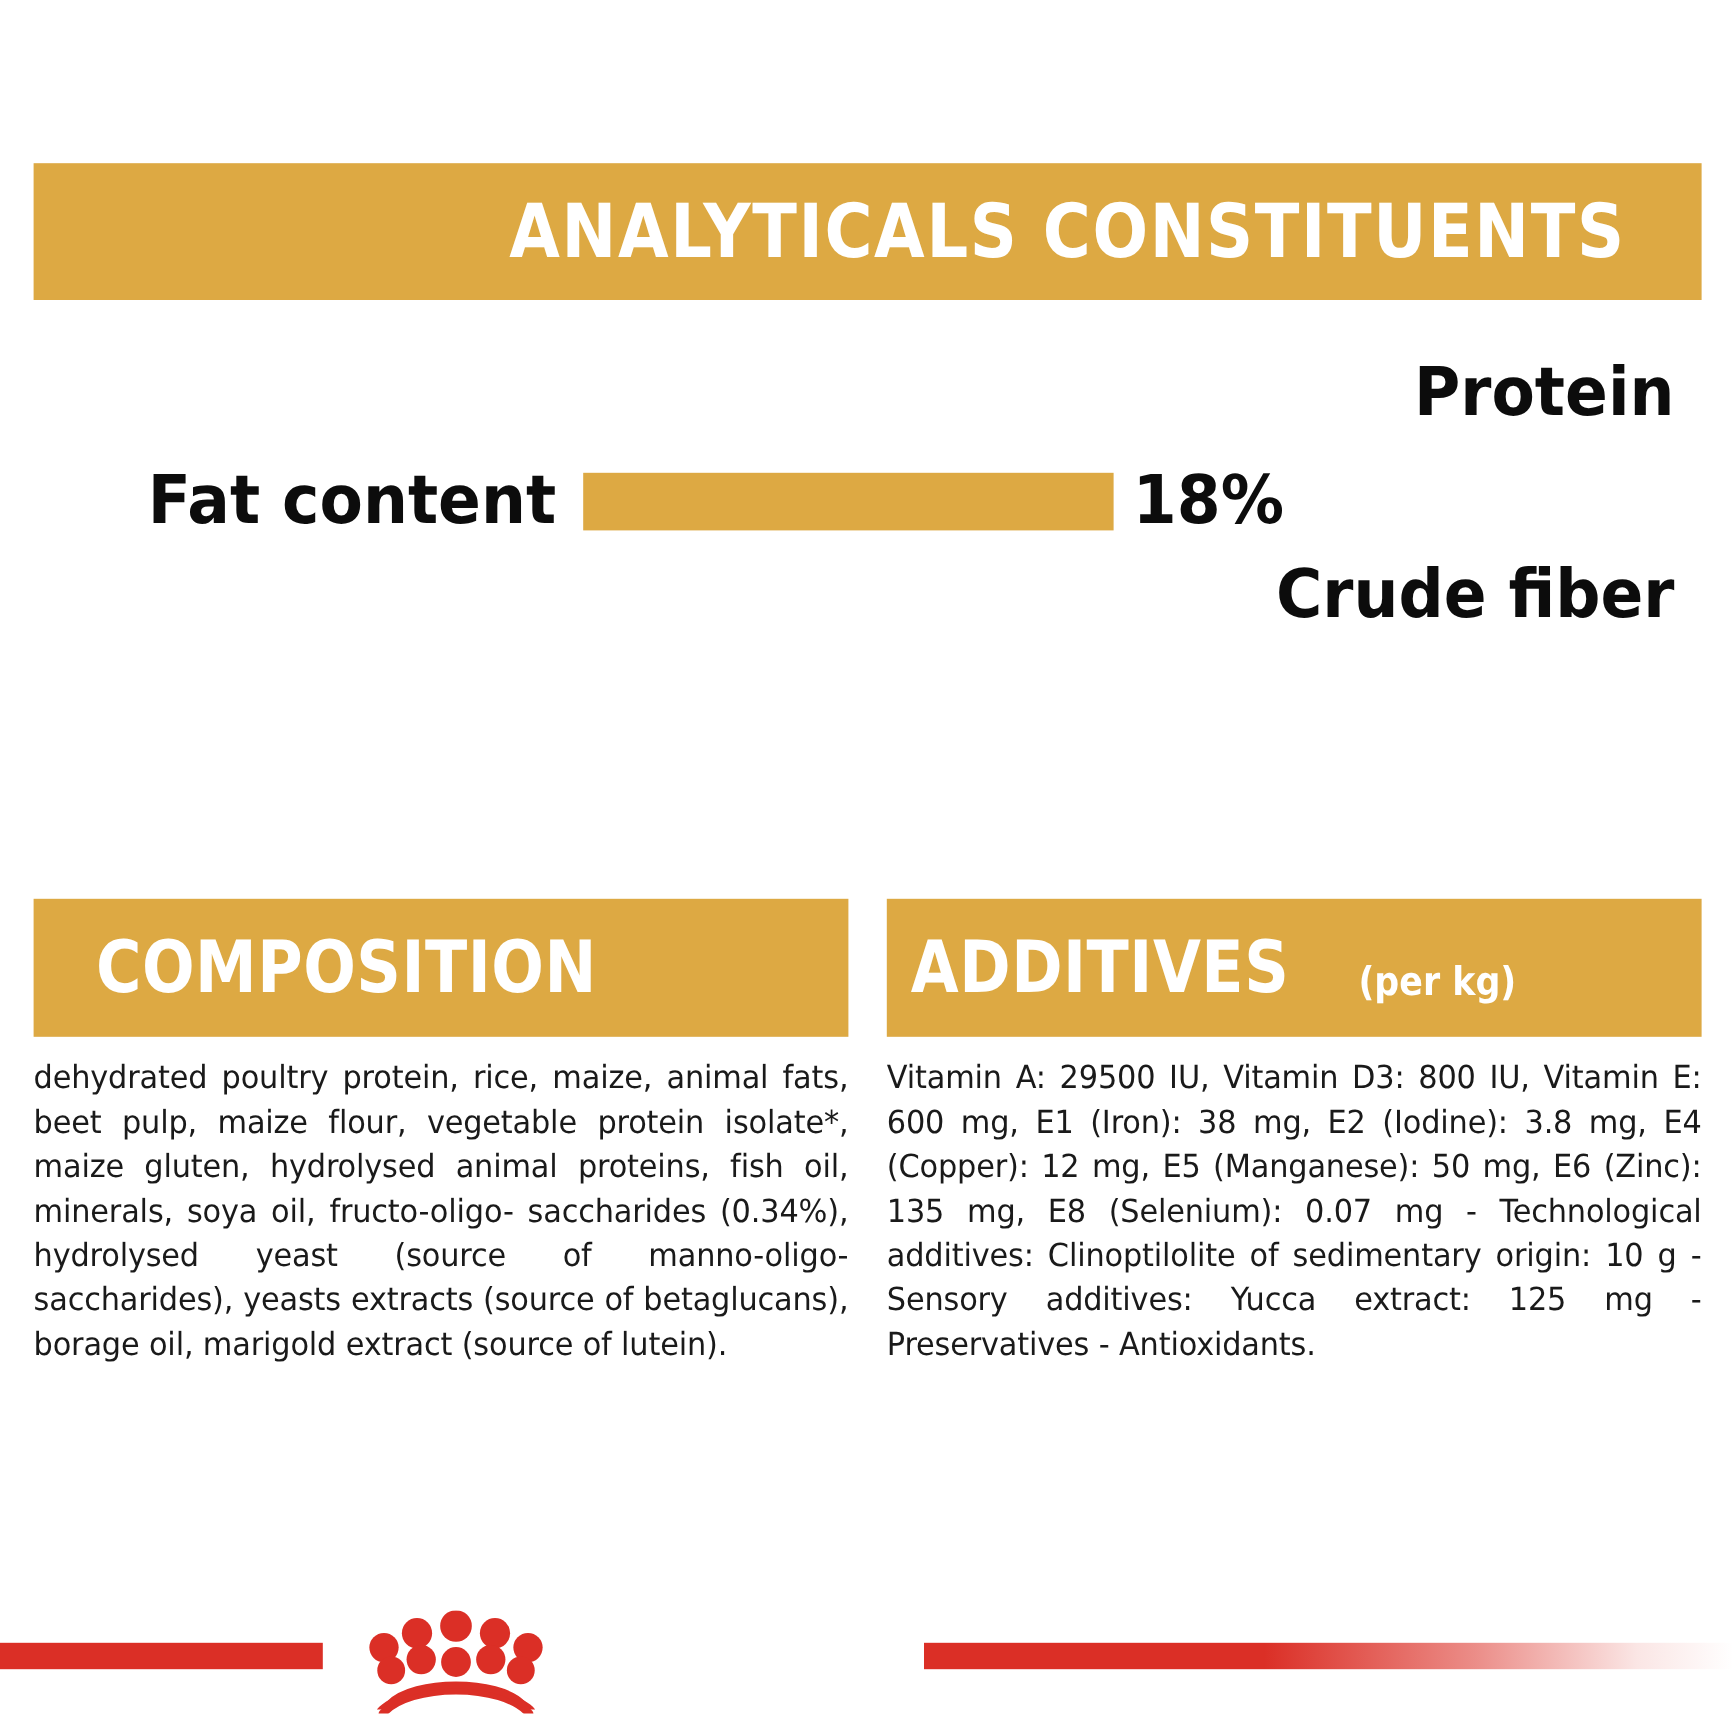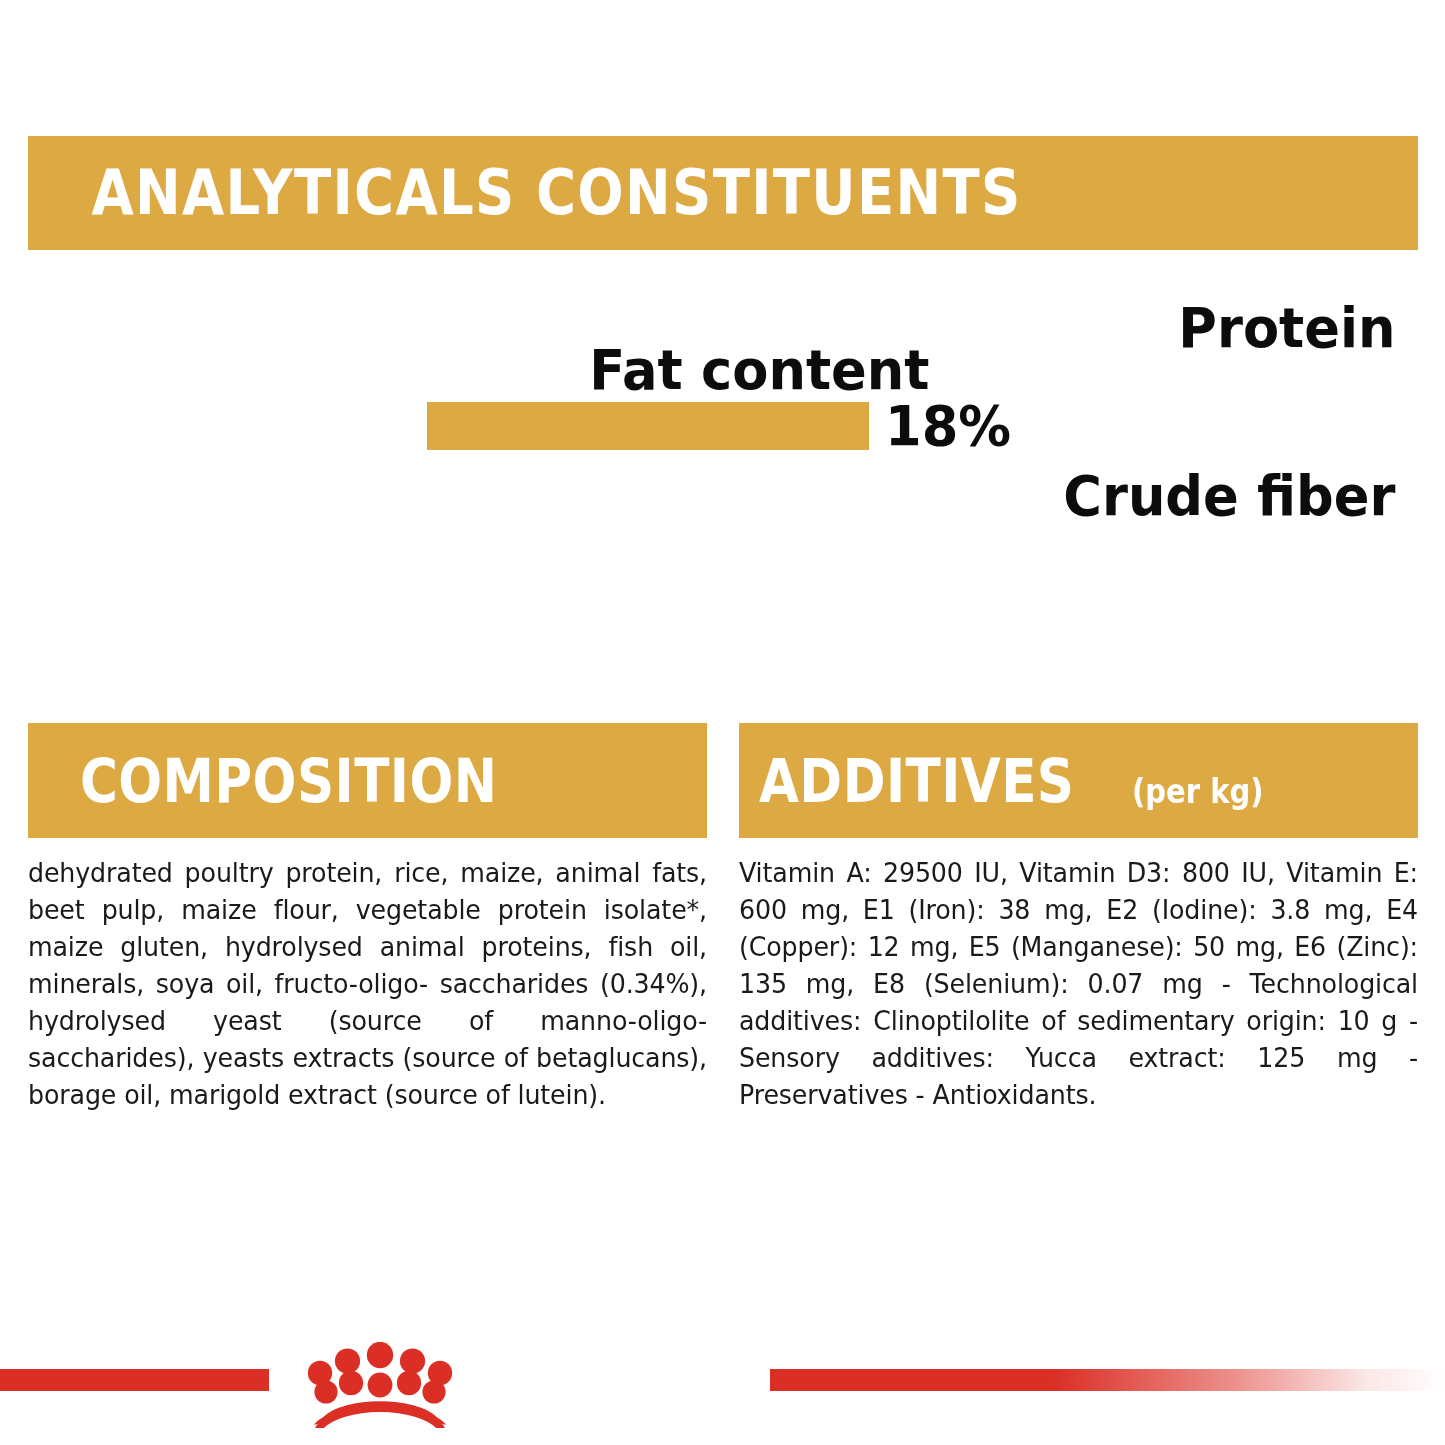--- a/index.html
+++ b/index.html
@@ -23,21 +23,21 @@
     top: 136px;
     width: 1390px;
   }
   .section-band {
     background: #DDA943;
     display: flex;
     align-items: center;
   }
   .band-analyticals {
     height: 114px;
-    justify-content: flex-start;
+    justify-content: flex-end;
   }
   .band-title {
     color: #ffffff;
     font-family: "DejaVu Sans", "Liberation Sans", sans-serif;
     font-weight: 700;
     font-size: 62px;
     letter-spacing: 1.5px;
     line-height: 1;
     transform: scaleX(0.88);
     transform-origin: center center;
@@ -55,21 +55,21 @@
   .chart-row {
     position: absolute;
     left: 0;
     width: 100%;
     height: 72px;
     display: flex;
     align-items: center;
     justify-content: flex-end;
   }
   .chart-row.r0 { top: 0px; }
-  .chart-row.r1 { top: 90px; flex-direction: column; }
+  .chart-row.r1 { top: 90px; }
   .chart-row.r2 { top: 168px; }
 
   .chart-label {
     width: 458px;
     text-align: right;
     padding-right: 24px;
     box-sizing: border-box;
     color: #0c0c0c;
     font-family: "DejaVu Sans", "Liberation Sans", sans-serif;
     font-weight: 700;
@@ -106,20 +106,21 @@
     position: absolute;
     left: 28px;
     top: 723px;
     width: 1390px;
     display: flex;
     gap: 32px;
   }
   .column {
     width: 679px;
     flex: 0 0 679px;
+    margin-top: 26px;
   }
   .col-band {
     background: #DDA943;
     height: 115px;
     display: flex;
     align-items: center;
     padding-left: 52px;
     box-sizing: border-box;
   }
   .col-band.additives-band { padding-left: 20px; }

